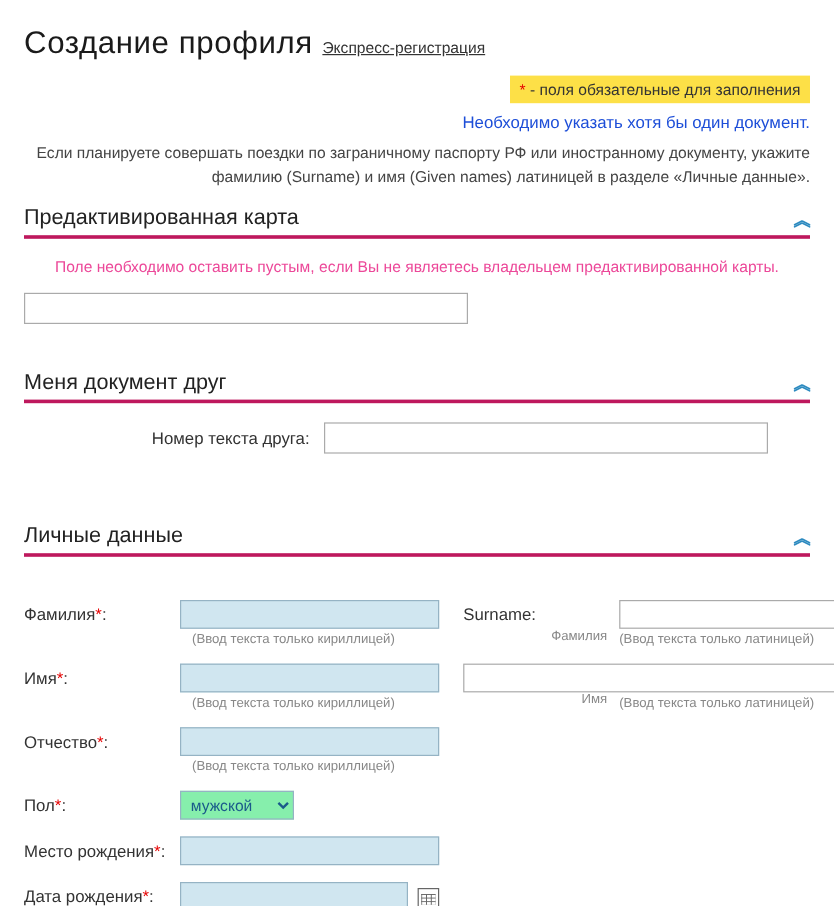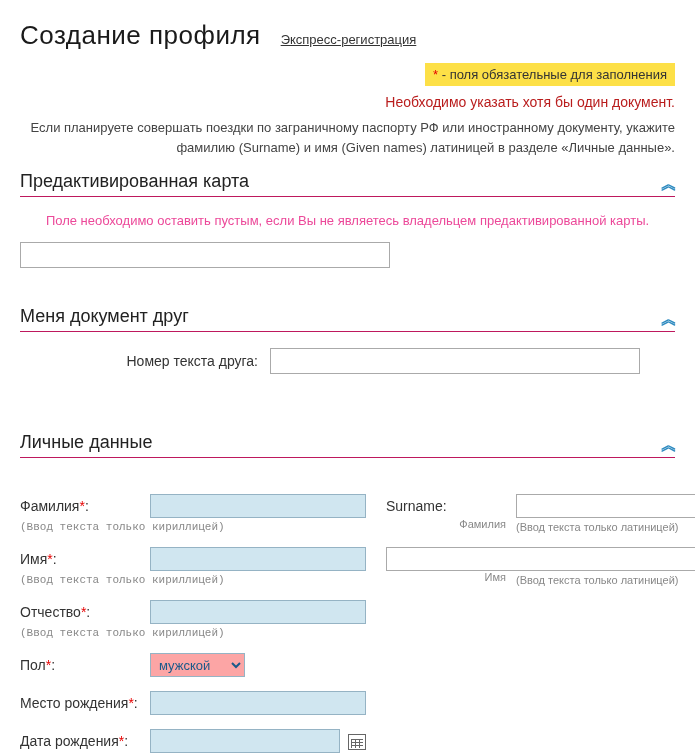--- a/index.html
+++ b/index.html
@@ -7,21 +7,21 @@
     margin: 0;
     padding: 20px;
     font-family: Arial, Helvetica, sans-serif;
     background: #ffffff;
     color: #333;
     width: 695px;
   }
   .header-row {
     display: flex;
     align-items: baseline;
-    gap: 20px;
+    gap: 8px;
     margin-bottom: 12px;
   }
   h1 {
     font-size: 26px;
     font-weight: normal;
     margin: 0;
     color: #1a1a1a;
     letter-spacing: 0.5px;
   }
   .express-link {
@@ -34,33 +34,33 @@
   .req-note {
     display: inline-block;
     background: #fde047;
     padding: 4px 8px;
     font-size: 13px;
     color: #333;
   }
   .req-note .ast { color: #e60000; }
   .doc-note {
     font-size: 14px;
-    color: #b91c1c;
+    color: #1d4ed8;
     text-align: right;
     margin-bottom: 8px;
   }
   .plan-note {
     font-size: 13px;
     color: #444;
     text-align: right;
     margin-bottom: 14px;
     line-height: 1.5;
   }
   .section-head {
-    border-bottom: 1px solid #be185d;
+    border-bottom: 3px solid #be185d;
     padding-bottom: 4px;
     margin-top: 8px;
     margin-bottom: 16px;
     display: flex;
     align-items: center;
     justify-content: space-between;
   }
   .section-title {
     font-size: 18px;
     color: #222;
@@ -144,26 +144,26 @@
     height: 24px;
     border: 1px solid #aaa;
     background: #fff;
     padding: 2px 6px;
     font-size: 13px;
   }
   .pd-hint {
     font-size: 11px;
     color: #888;
     margin-top: 3px;
-    font-family: Liberation Mono, monospace;
+    margin-left: 140px;
   }
   select.pd-select {
     height: 24px;
     border: 1px solid #95b3c4;
-    background: #fca5a5;
+    background: #86efac;
     font-size: 13px;
     color: #1a5a8a;
     padding: 1px 4px;
     width: 95px;
   }
   .cal-icon {
     display: inline-flex;
     width: 18px; height: 16px;
     border: 1px solid #666;
     margin-left: 8px;

